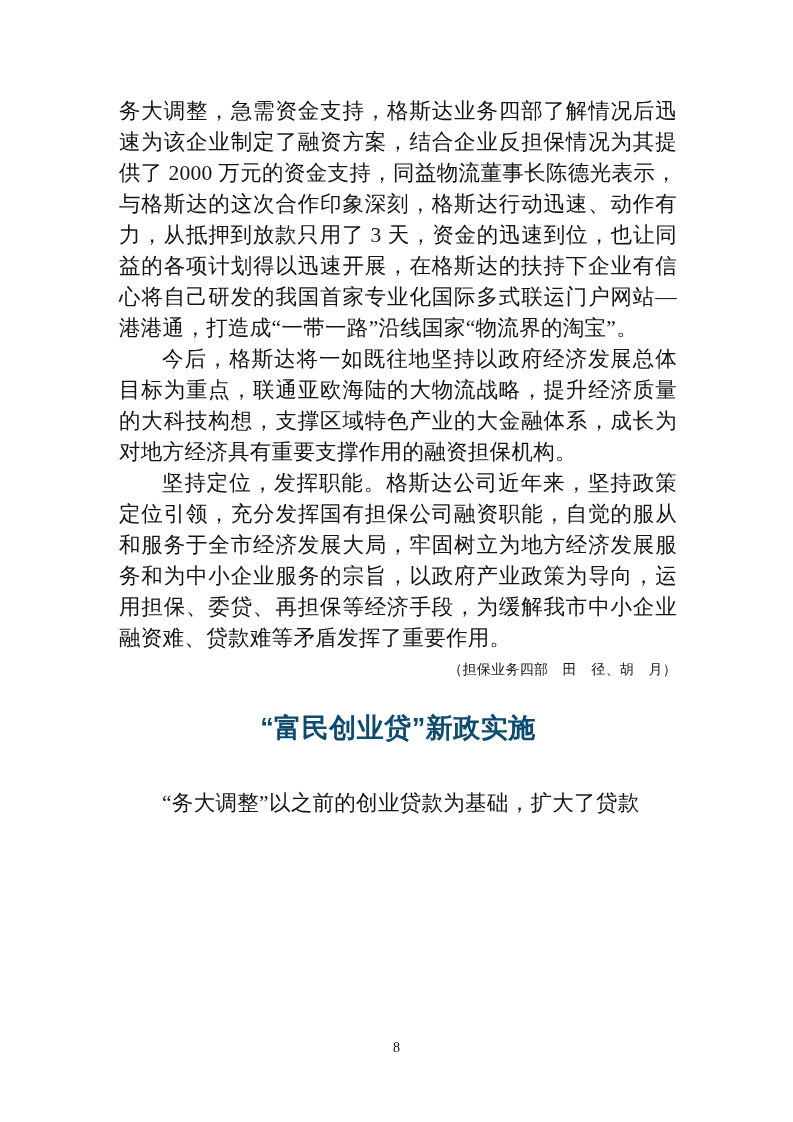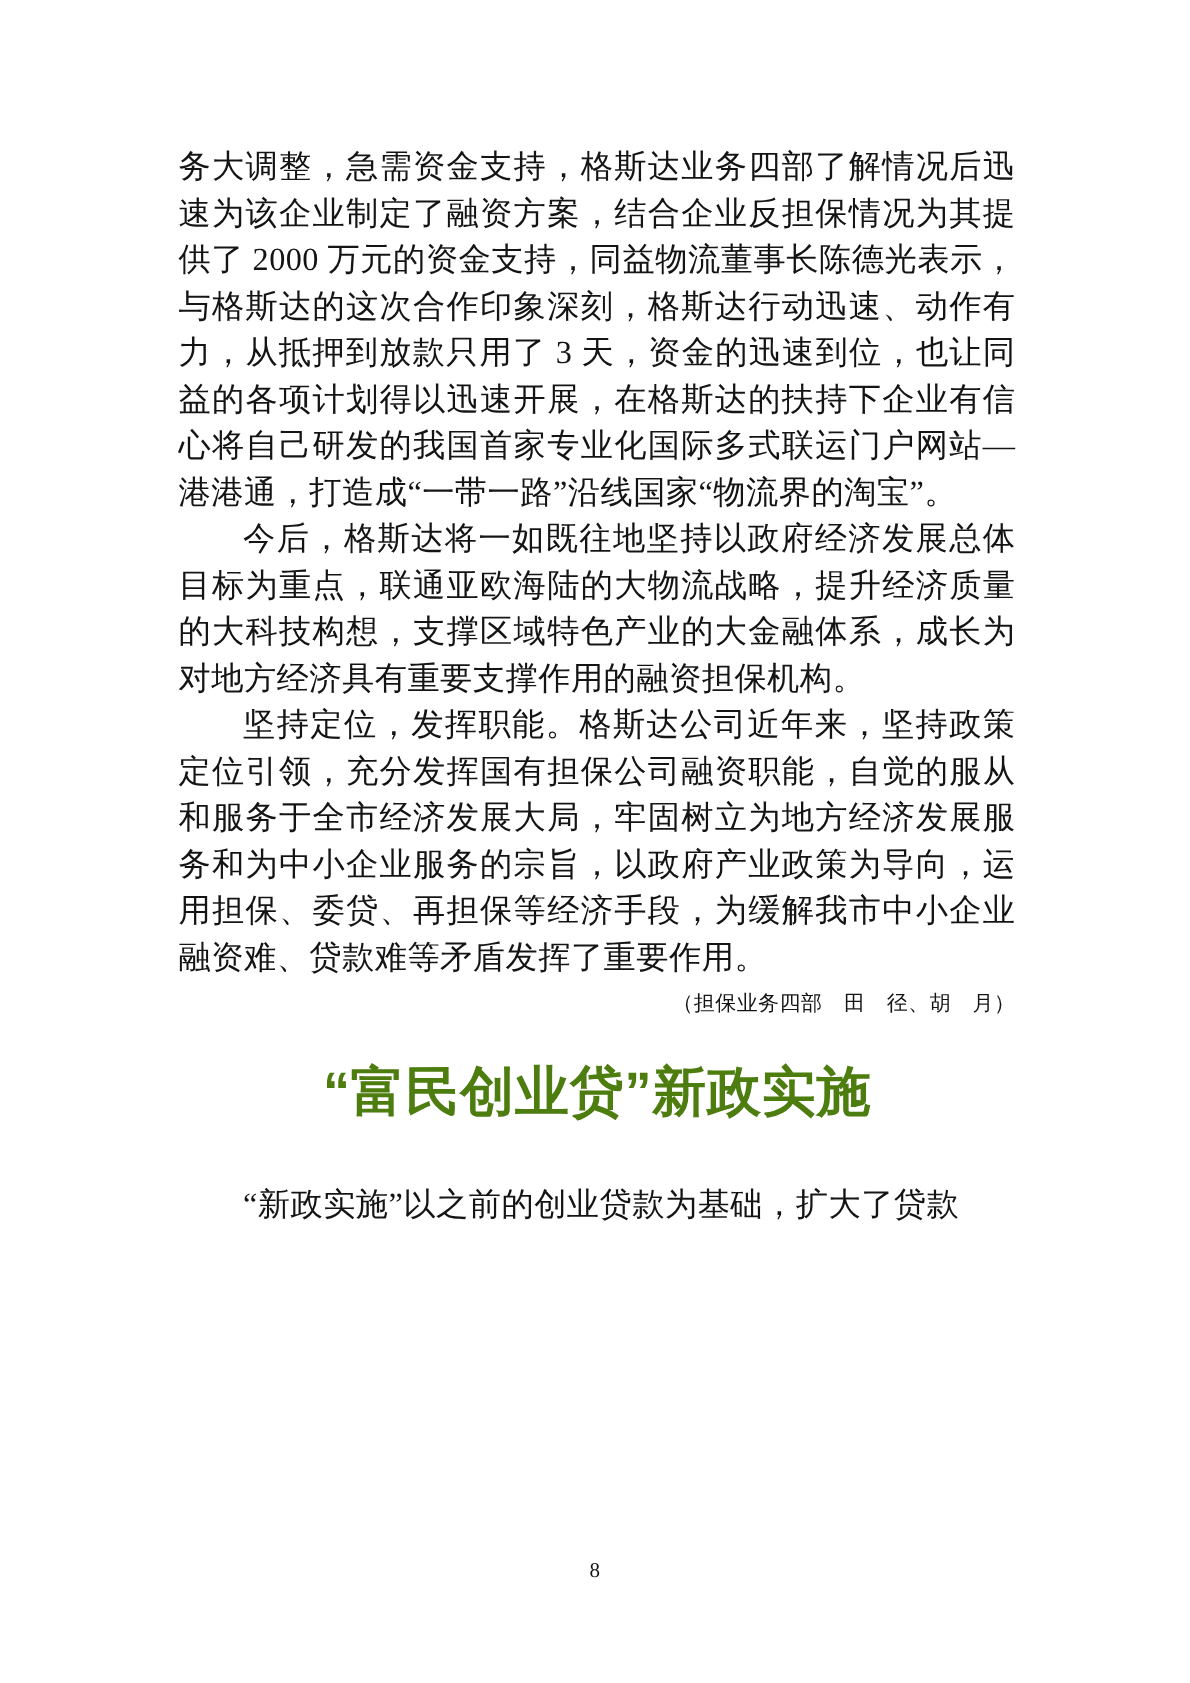--- a/index.html
+++ b/index.html
@@ -36,24 +36,24 @@
     margin: 0;
     font-size: 14px;
     line-height: 31px;
     text-align: right;
     letter-spacing: 0.3px;
   }
   .article-title {
     margin: 26px 0 43px 0;
     font-family: "Liberation Sans", "DejaVu Sans", sans-serif;
     font-weight: 700;
-    font-size: 36px;
+    font-size: 27px;
     line-height: 34px;
     text-align: center;
-    color: #4d7c0f;
+    color: #0c4a6e;
     letter-spacing: 0.5px;
   }
   .page-footer {
     position: absolute;
     left: 0;
     bottom: 66px;
     width: 100%;
     text-align: center;
     font-size: 14px;
     line-height: 16px;
@@ -71,18 +71,18 @@
 
     <p class="para indent">今后，格斯达将一如既往地坚持以政府经济发展总体目标为重点，联通亚欧海陆的大物流战略，提升经济质量的大科技构想，支撑区域特色产业的大金融体系，成长为对地方经济具有重要支撑作用的融资担保机构。</p>
 
     <p class="para indent">坚持定位，发挥职能。格斯达公司近年来，坚持政策定位引领，充分发挥国有担保公司融资职能，自觉的服从和服务于全市经济发展大局，牢固树立为地方经济发展服务和为中小企业服务的宗旨，以政府产业政策为导向，运用担保、委贷、再担保等经济手段，为缓解我市中小企业融资难、贷款难等矛盾发挥了重要作用。</p>
 
     <p class="byline">（担保业务四部　田　径、胡　月）</p>
 
     <h1 class="article-title">“富民创业贷”新政实施</h1>
 
 
-    <p class="para indent">“新政实施”以之前的创业贷款为基础，扩大了贷款</p>
+    <p class="para indent">“务大调整”以之前的创业贷款为基础，扩大了贷款</p>
 
   </div>
 
   <div class="page-footer">8</div>
 </div>
 
 </body></html>

